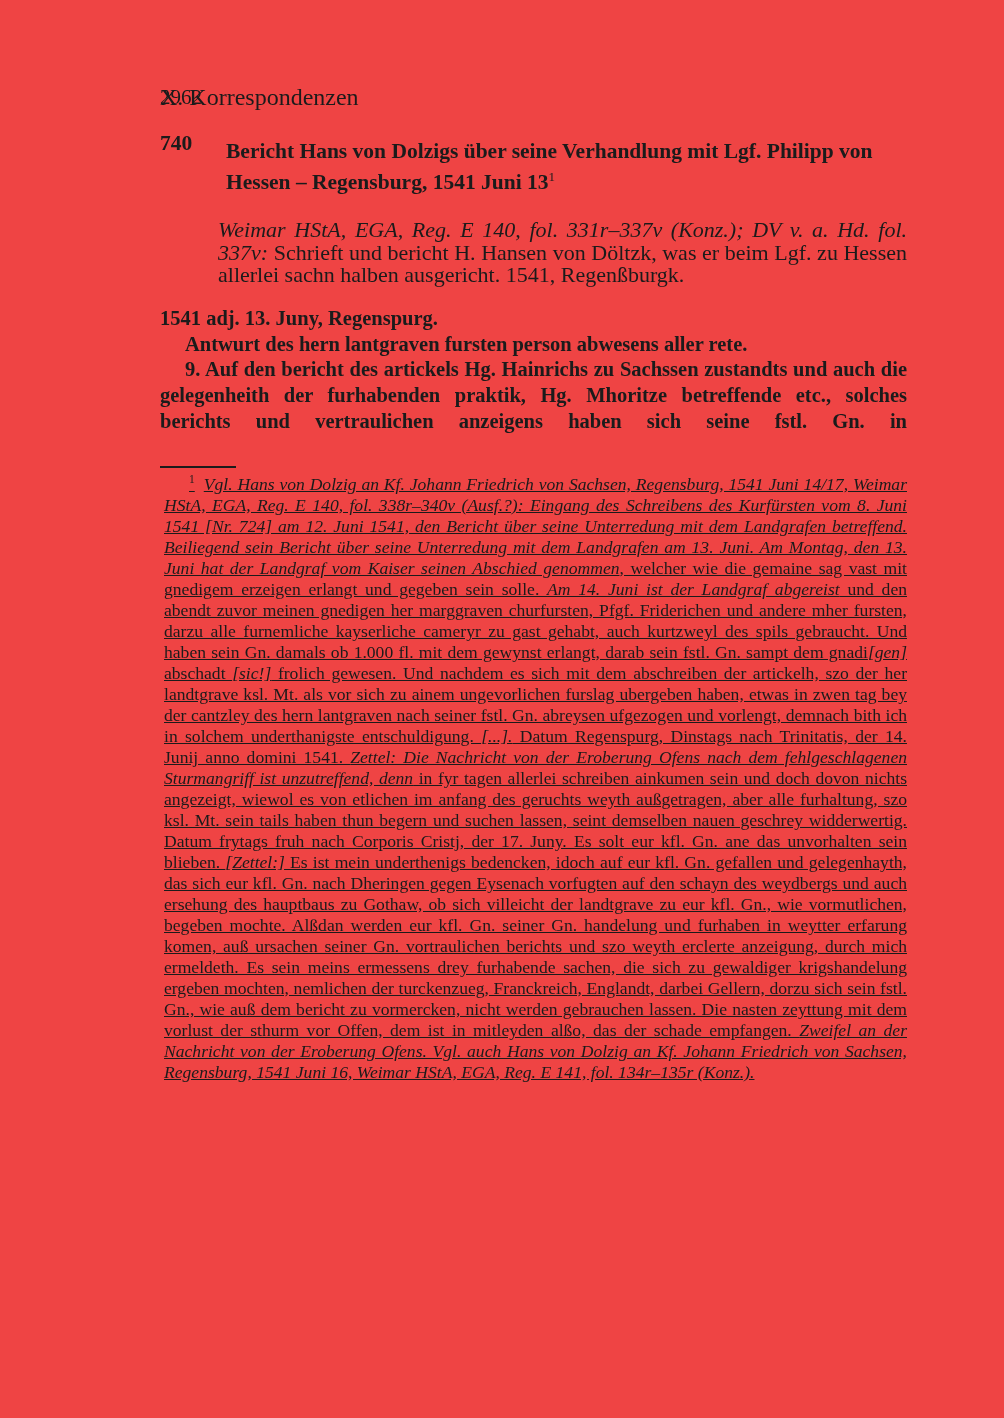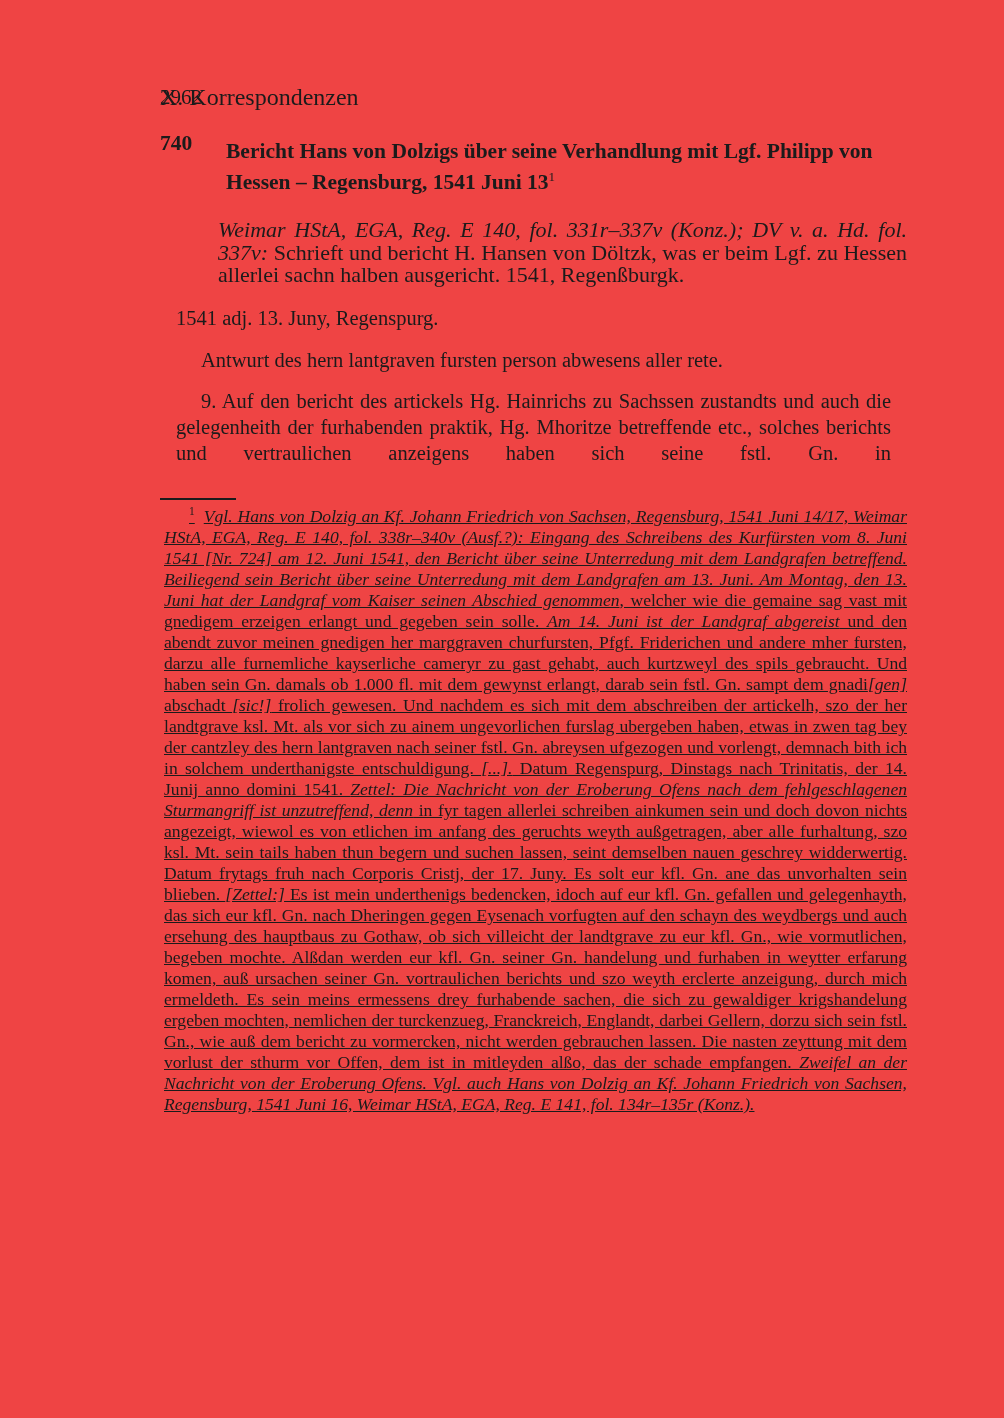--- a/index.html
+++ b/index.html
@@ -71,21 +71,22 @@
     text-align: justify;
   }
   
   .body-text {
     margin-top: 19px;
     font-size: 20.5px;
     line-height: 25.8px;
     text-align: justify;
   }
   .body-text p {
-    margin: 16px;
+    margin: 0;
+    font-weight: bold;
   }
   .body-text p.indent {
     text-indent: 25px;
   }
   .body-text p.force-justify {
     text-align-last: justify;
   }
   
   .footnote-rule {
     margin-top: 31px;

